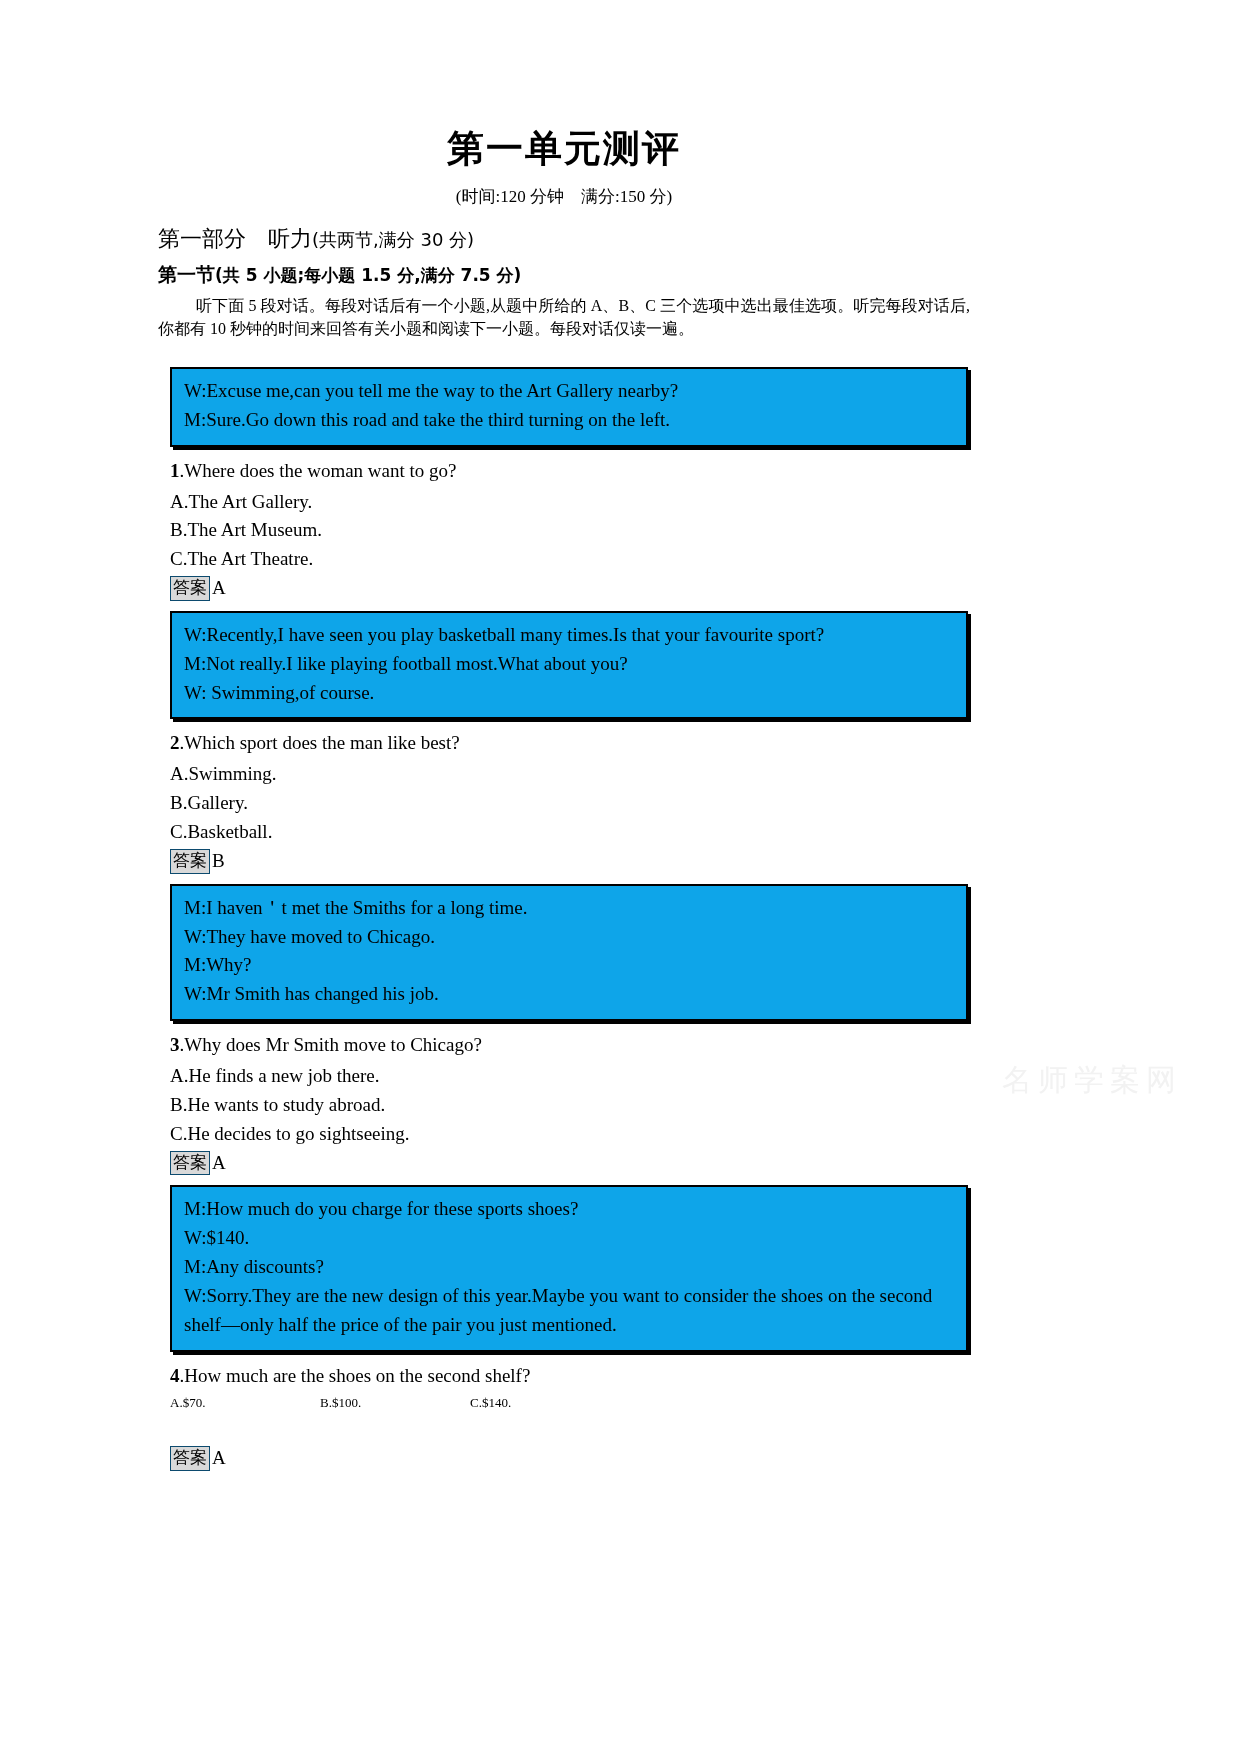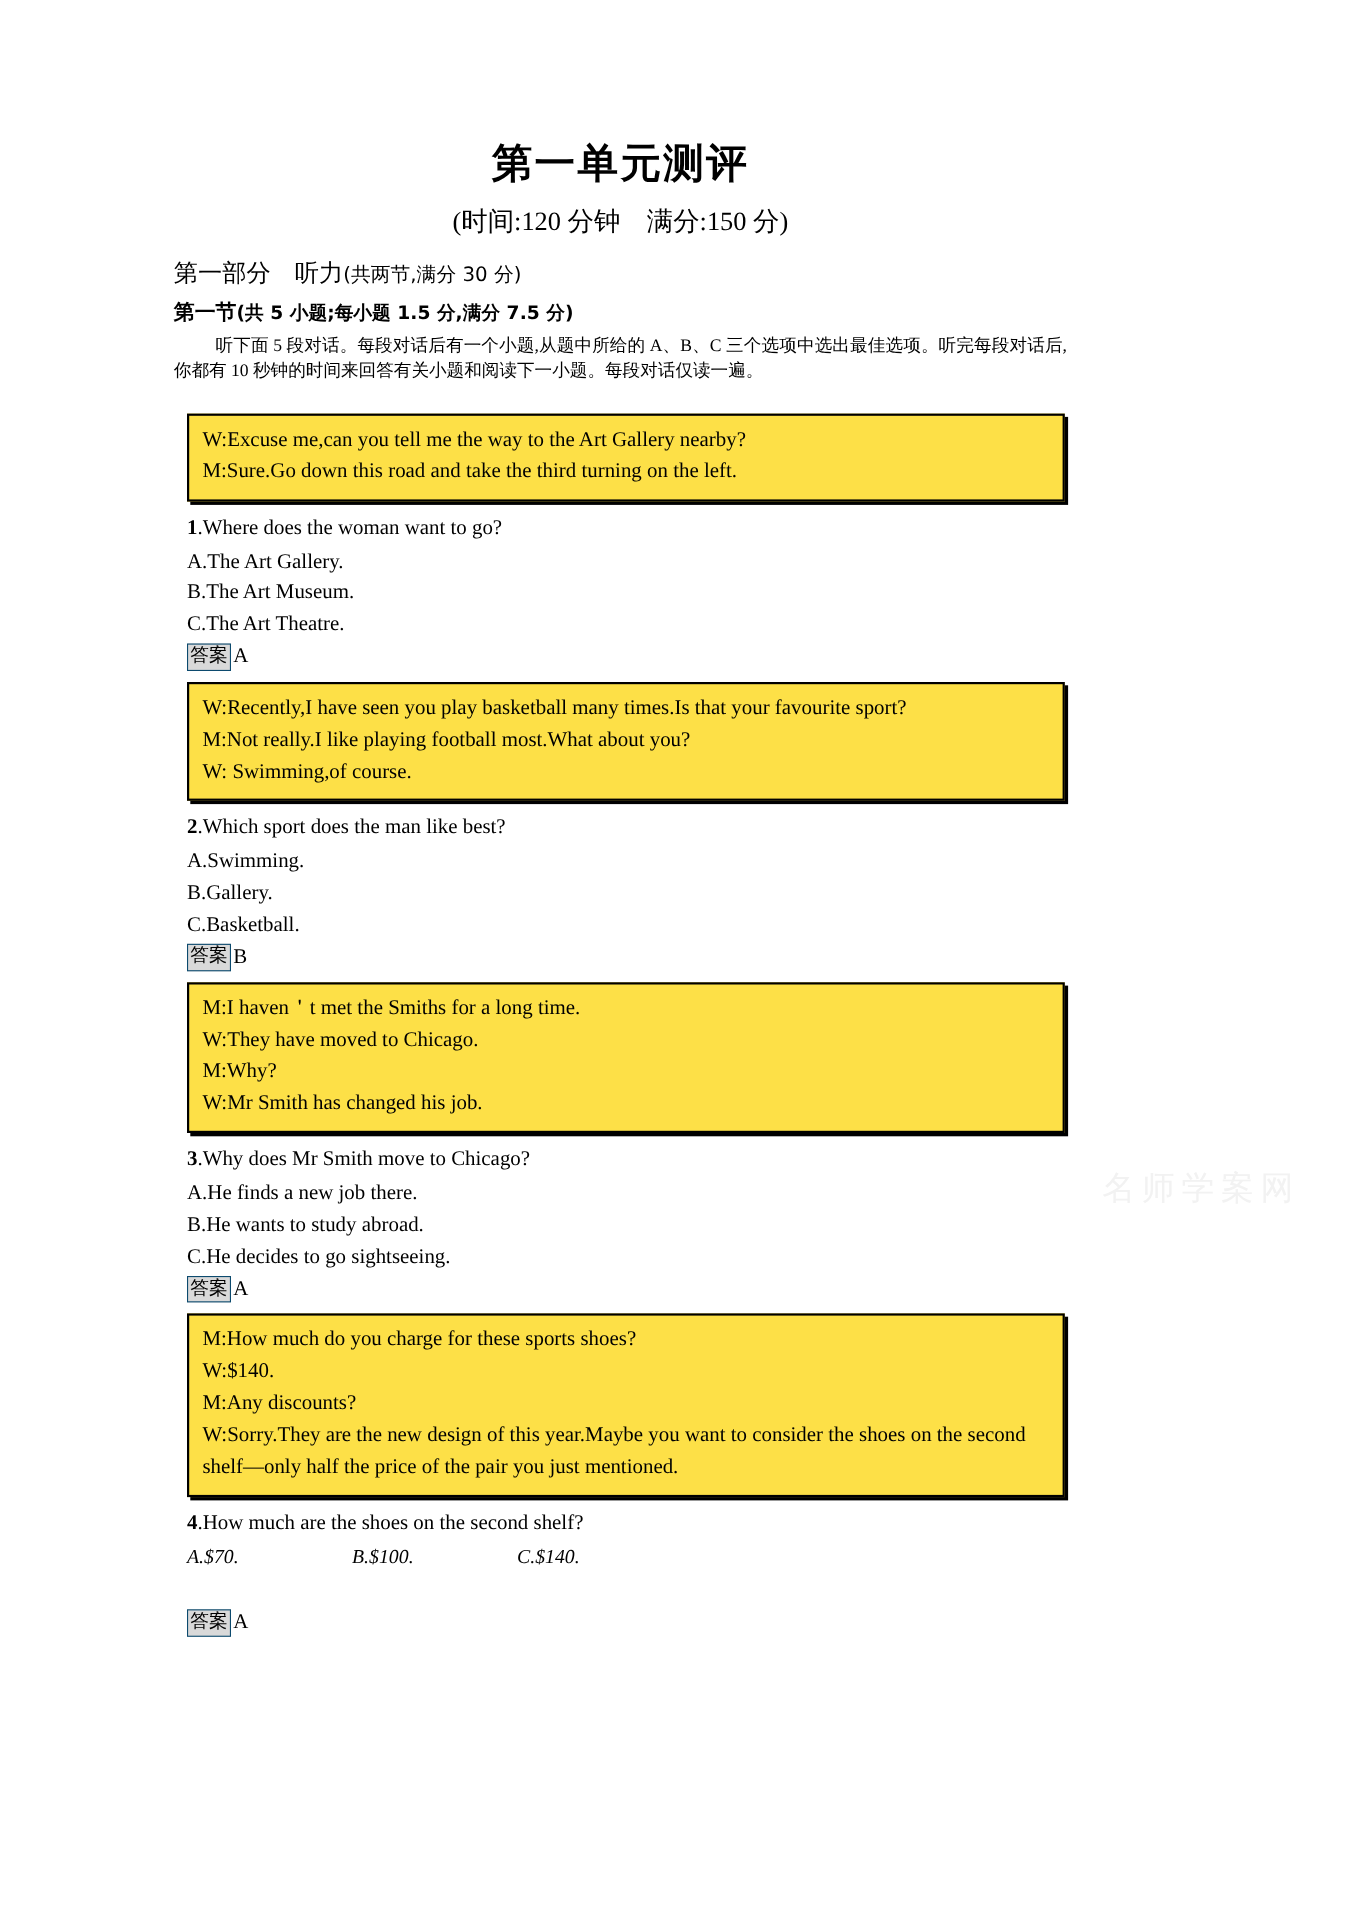--- a/index.html
+++ b/index.html
@@ -31,21 +31,21 @@
     text-align: center;
     font-family: "DejaVu Sans", "Liberation Sans", sans-serif;
     font-weight: 700;
     font-size: 37px;
     letter-spacing: 2px;
     line-height: 1.15;
     margin: 0 0 14px 0;
   }
   .doc-subtitle {
     text-align: center;
-    font-size: 24px;
+    font-size: 17px;
     font-family: "Liberation Serif", serif;
     margin: 0 0 16px 0;
     white-space: pre;
   }
 
   
   .part-heading {
     font-family: "DejaVu Sans", "Liberation Sans", sans-serif;
     font-weight: 400;
     font-size: 22px;
@@ -74,21 +74,21 @@
   }
 
   
   .dialogue-box {
     border: 2px solid #000;
     box-shadow: 3px 3px 0 0 #000;
     padding: 8px 12px 10px 12px;
     margin: 10px 0 10px 12px;
     width: 798px;
     box-sizing: border-box;
-    background: #fde047;
+    background: #0ea5e9;
   }
   .dialogue-line {
     font-size: 19px;
     line-height: 1.52;
     margin: 0;
     text-align: left;
   }
 
   
   .question {
@@ -101,25 +101,24 @@
   }
   .q-stem .q-num {
     font-weight: 700;
   }
   .q-option {
     font-size: 19px;
     line-height: 1.52;
     margin: 0;
   }
   .q-options-inline {
-    font-size: 18px;
+    font-size: 13px;
     line-height: 1.52;
     margin: 0;
     display: flex;
-    font-style: italic;
   }
   .q-options-inline .opt {
     display: inline-block;
   }
   .q-options-inline .opt:nth-child(1) { width: 150px; }
   .q-options-inline .opt:nth-child(2) { width: 150px; }
 
   
   .answer-row {
     margin: 2px 0 0 0;

